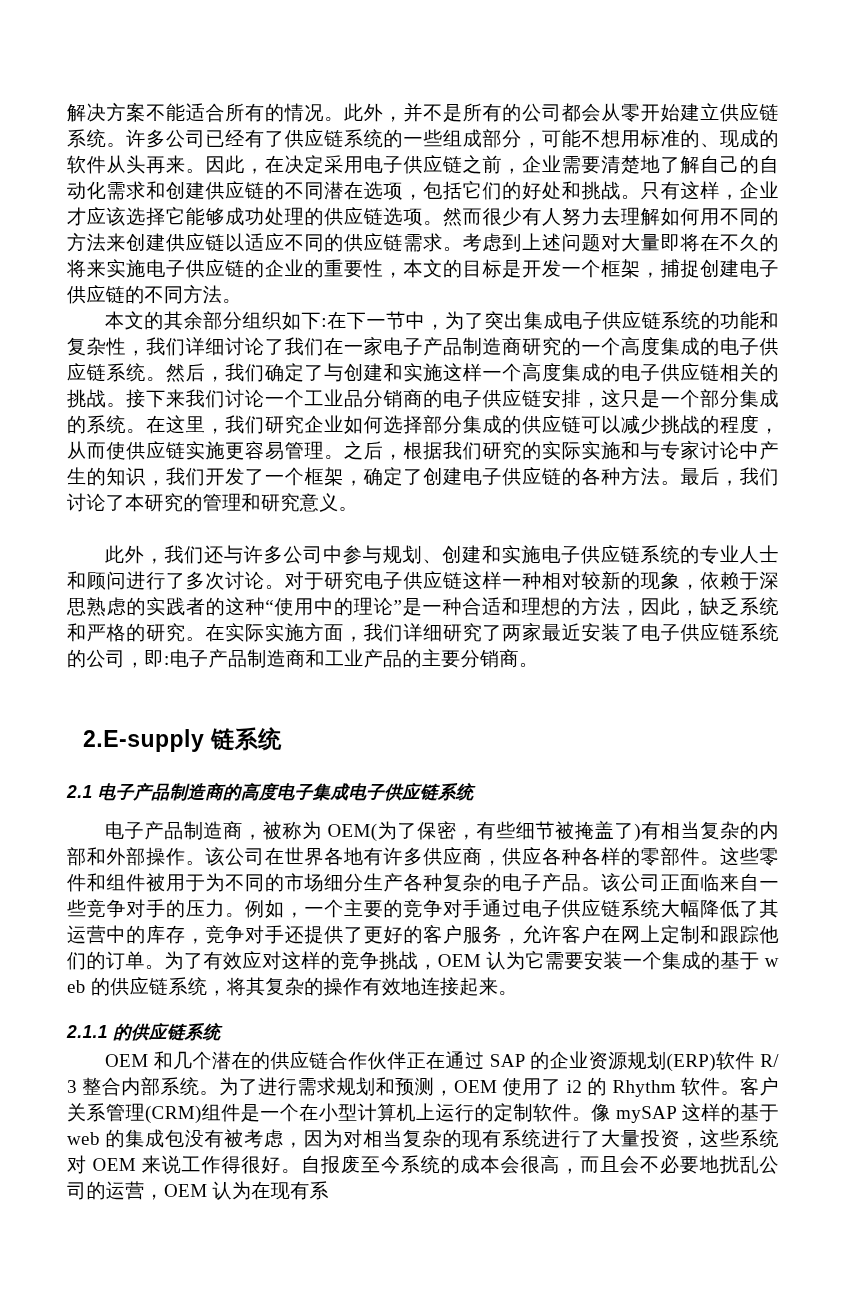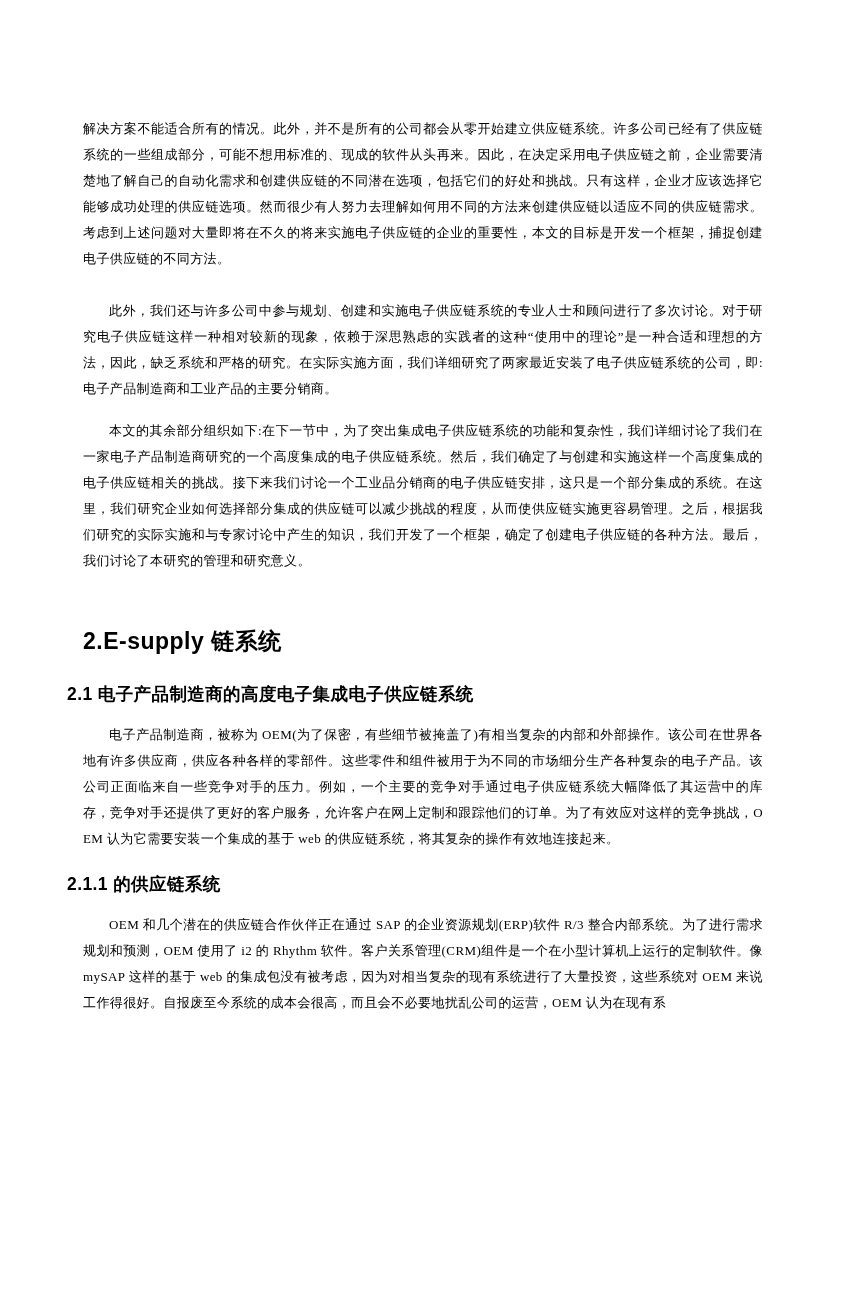--- a/index.html
+++ b/index.html
@@ -16,22 +16,22 @@
   .page {
     position: relative;
     width: 846px;
     height: 1294px;
     background: #ffffff;
     box-sizing: border-box;
     padding: 100px 67px 0 67px;
     overflow: hidden;
   }
   .para {
-    margin: 16px;
-    font-size: 13px;
+    margin: 0;
+    font-size: 19px;
     line-height: 26px;
     text-align: justify;
     letter-spacing: 0.4px;
     word-break: break-all;
   }
   .para.indent {
     text-indent: 2em;
   }
   .para.spaced {
     margin-top: 26px;
@@ -44,36 +44,37 @@
     line-height: 30px;
     letter-spacing: 0.5px;
   }
   .subsection-heading {
     margin: 26px 0 14px 0;
     font-family: "Liberation Sans", "DejaVu Sans", sans-serif;
     font-weight: bold;
     font-size: 17.5px;
     line-height: 24px;
     letter-spacing: 0.4px;
+    font-style: italic;
   }
   .subsection-heading.tight {
     margin: 20px 0 4px 0;
   }
 </style>
 </head>
 <body>
 
 <div class="page">
 
   <p class="para">解决方案不能适合所有的情况。此外，并不是所有的公司都会从零开始建立供应链系统。许多公司已经有了供应链系统的一些组成部分，可能不想用标准的、现成的软件从头再来。因此，在决定采用电子供应链之前，企业需要清楚地了解自己的自动化需求和创建供应链的不同潜在选项，包括它们的好处和挑战。只有这样，企业才应该选择它能够成功处理的供应链选项。然而很少有人努力去理解如何用不同的方法来创建供应链以适应不同的供应链需求。考虑到上述问题对大量即将在不久的将来实施电子供应链的企业的重要性，本文的目标是开发一个框架，捕捉创建电子供应链的不同方法。</p>
 
 
+  <p class="para indent">本文的其余部分组织如下:在下一节中，为了突出集成电子供应链系统的功能和复杂性，我们详细讨论了我们在一家电子产品制造商研究的一个高度集成的电子供应链系统。然后，我们确定了与创建和实施这样一个高度集成的电子供应链相关的挑战。接下来我们讨论一个工业品分销商的电子供应链安排，这只是一个部分集成的系统。在这里，我们研究企业如何选择部分集成的供应链可以减少挑战的程度，从而使供应链实施更容易管理。之后，根据我们研究的实际实施和与专家讨论中产生的知识，我们开发了一个框架，确定了创建电子供应链的各种方法。最后，我们讨论了本研究的管理和研究意义。</p>
+
   <p class="para indent spaced">此外，我们还与许多公司中参与规划、创建和实施电子供应链系统的专业人士和顾问进行了多次讨论。对于研究电子供应链这样一种相对较新的现象，依赖于深思熟虑的实践者的这种“使用中的理论”是一种合适和理想的方法，因此，缺乏系统和严格的研究。在实际实施方面，我们详细研究了两家最近安装了电子供应链系统的公司，即:电子产品制造商和工业产品的主要分销商。</p>
-
-  <p class="para indent">本文的其余部分组织如下:在下一节中，为了突出集成电子供应链系统的功能和复杂性，我们详细讨论了我们在一家电子产品制造商研究的一个高度集成的电子供应链系统。然后，我们确定了与创建和实施这样一个高度集成的电子供应链相关的挑战。接下来我们讨论一个工业品分销商的电子供应链安排，这只是一个部分集成的系统。在这里，我们研究企业如何选择部分集成的供应链可以减少挑战的程度，从而使供应链实施更容易管理。之后，根据我们研究的实际实施和与专家讨论中产生的知识，我们开发了一个框架，确定了创建电子供应链的各种方法。最后，我们讨论了本研究的管理和研究意义。</p>
 
   <h1 class="section-heading">2.E-supply 链系统</h1>
 
   <h2 class="subsection-heading">2.1 电子产品制造商的高度电子集成电子供应链系统</h2>
 
   <p class="para indent">电子产品制造商，被称为 OEM(为了保密，有些细节被掩盖了)有相当复杂的内部和外部操作。该公司在世界各地有许多供应商，供应各种各样的零部件。这些零件和组件被用于为不同的市场细分生产各种复杂的电子产品。该公司正面临来自一些竞争对手的压力。例如，一个主要的竞争对手通过电子供应链系统大幅降低了其运营中的库存，竞争对手还提供了更好的客户服务，允许客户在网上定制和跟踪他们的订单。为了有效应对这样的竞争挑战，OEM 认为它需要安装一个集成的基于 web 的供应链系统，将其复杂的操作有效地连接起来。</p>
 
   <h2 class="subsection-heading tight">2.1.1 的供应链系统</h2>
 
   <p class="para indent">OEM 和几个潜在的供应链合作伙伴正在通过 SAP 的企业资源规划(ERP)软件 R/3 整合内部系统。为了进行需求规划和预测，OEM 使用了 i2 的 Rhythm 软件。客户关系管理(CRM)组件是一个在小型计算机上运行的定制软件。像 mySAP 这样的基于 web 的集成包没有被考虑，因为对相当复杂的现有系统进行了大量投资，这些系统对 OEM 来说工作得很好。自报废至今系统的成本会很高，而且会不必要地扰乱公司的运营，OEM 认为在现有系</p>

